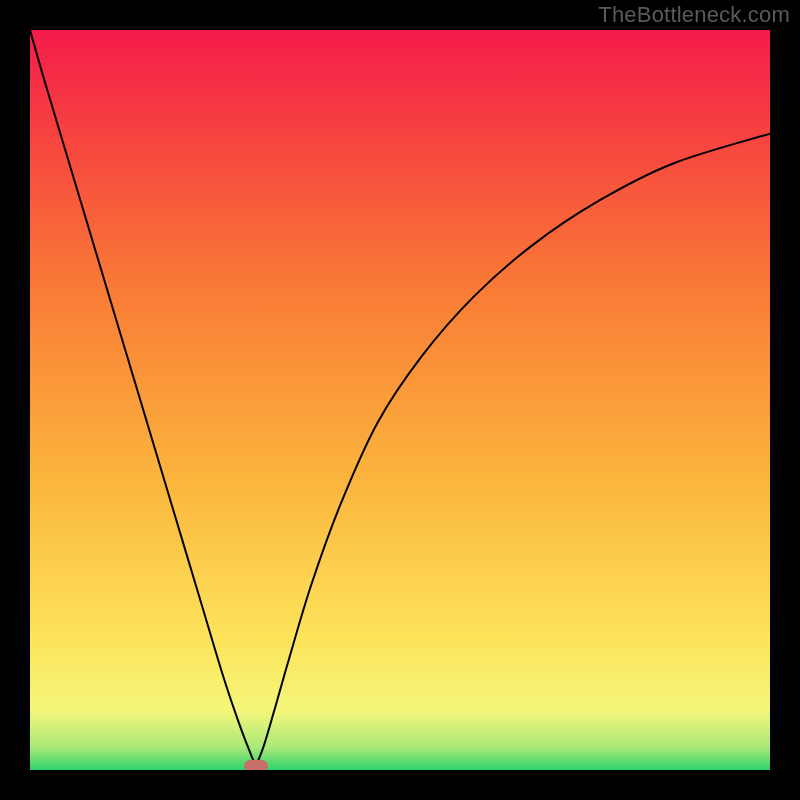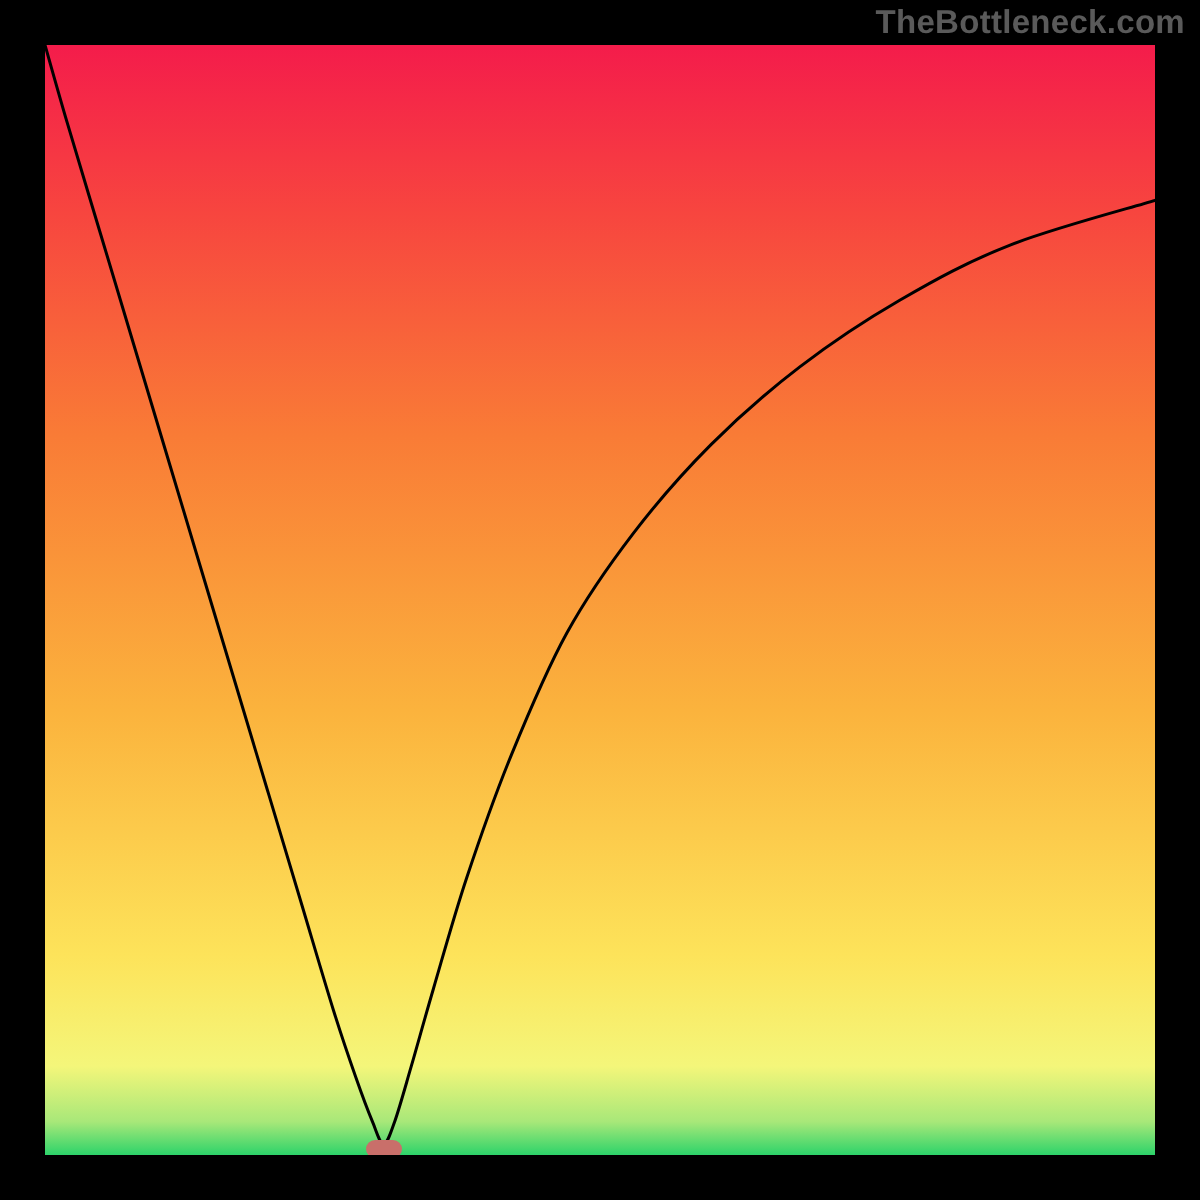--- a/index.html
+++ b/index.html
@@ -16,21 +16,21 @@
     width: 800px;
     height: 800px;
     background: #000;
   }
   .watermark {
     position: absolute;
     top: 2px;
     right: 10px;
     color: #5a5a5a;
     font-size: 22px;
-    font-weight: 700;
+    font-weight: 400;
     letter-spacing: 0.2px;
     z-index: 10;
   }
   .plot-area {
     position: absolute;
     left: 30px;
     top: 30px;
     width: 740px;
     height: 740px;
     overflow: hidden;

